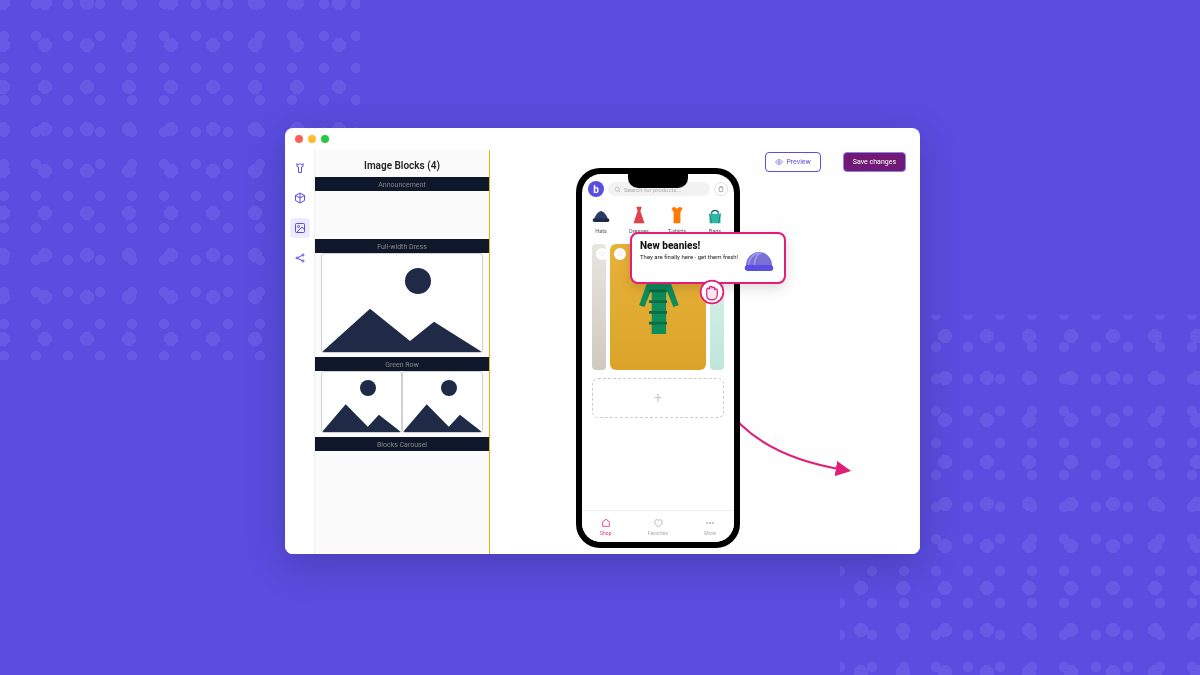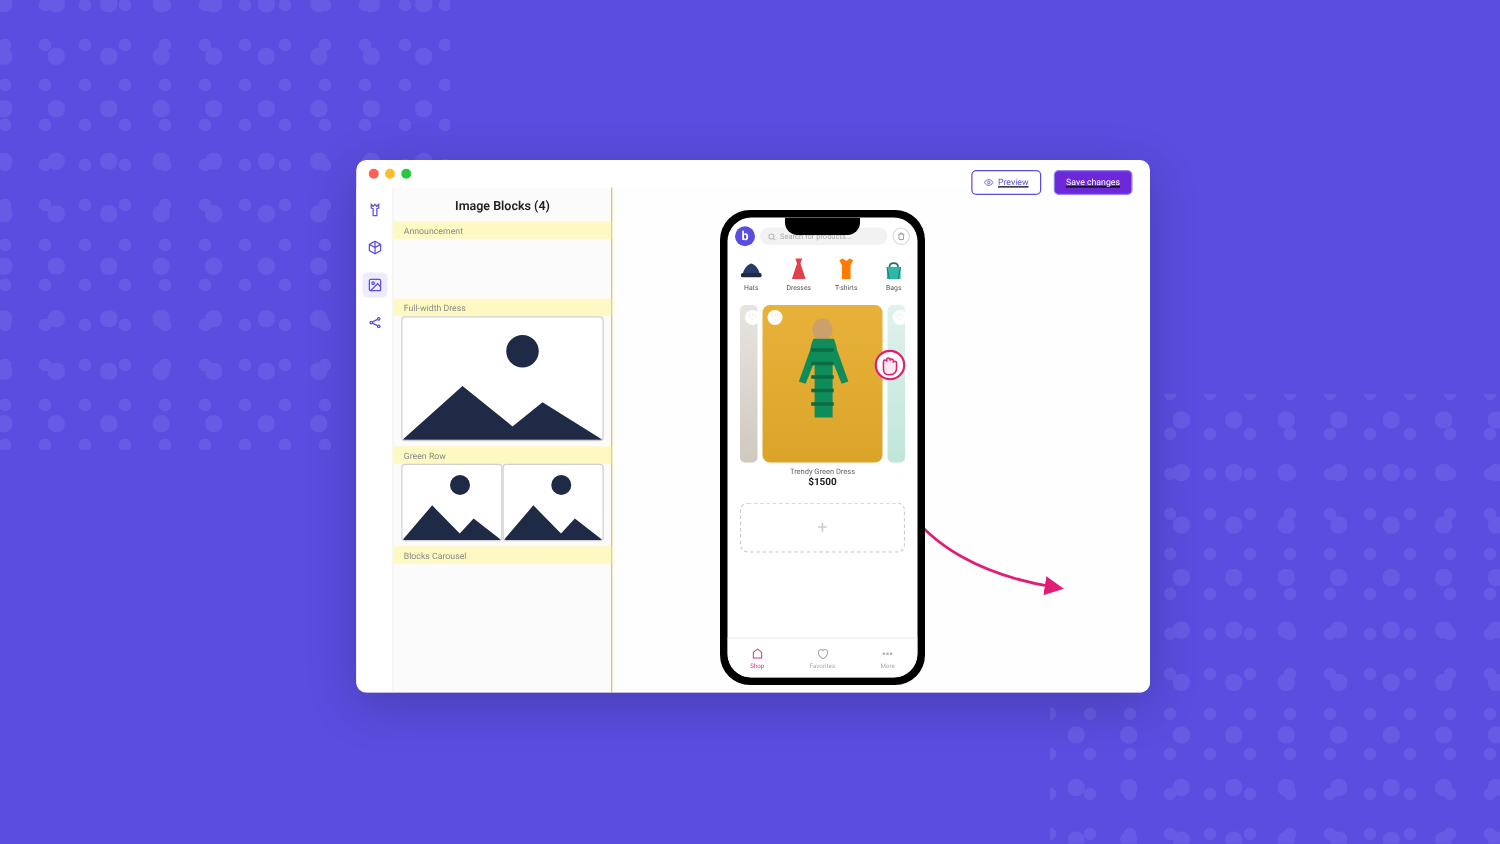--- a/index.html
+++ b/index.html
@@ -34,21 +34,21 @@
 
   
   .rail { width: 30px; background: #fff; display: flex; flex-direction: column; align-items: center; padding-top: 8px; gap: 10px; border-right: 1px solid #eee;}
   .rail .rail-btn { width: 20px; height: 20px; border-radius: 4px; display:flex;align-items:center;justify-content:center;font-size:11px;color:#5a4de0;}
   .rail .rail-btn.active{background:#eeeaff;}
   .rail svg{width:12px;height:12px;stroke:#5a4de0;fill:none;stroke-width:2;}
 
   
   .blocks { width: 175px; background: #fbfbfb; border-right:1px solid #eab308; display:flex; flex-direction:column; }
   .blocks-title { font-size: 10px; font-weight: 600; text-align: center; padding: 10px 0 6px; color:#222;}
-  .block-section-label { font-size: 7px; color:#888; padding: 4px 8px 2px; background:#fef9c3;}
+  .block-section-label { font-size: 7px; color:#888; padding: 4px 8px 2px; background:#0f172a;text-align:center;}
   .block-section { padding: 0 6px 4px; }
   .ann-empty{height:48px;}
 
   .img-placeholder { border:1px solid #d0d0d0; background:#fff; border-radius:3px; height:100px; display:flex; align-items:flex-end; justify-content:center; position:relative; overflow:hidden;}
   .img-placeholder.small{height:62px;}
   .img-placeholder .sun{position:absolute; top:14px; right:32%; width:26px;height:26px;border-radius:50%;background:#1e2a46;}
   .img-placeholder.small .sun{width:16px;height:16px;top:8px;}
   .img-placeholder svg{width:100%;height:55%;}
   .row2{display:flex;gap:0;}
   .row2 .img-placeholder{flex:1;}
@@ -82,23 +82,23 @@
   .prod-price{font-size:8px;font-weight:700;color:#222;}
 
   .dropzone{margin:8px 10px;height:40px;border:1px dashed #ccc;border-radius:6px;display:flex;align-items:center;justify-content:center;color:#ccc;font-size:14px;}
 
   .tabbar{position:absolute;bottom:0;left:0;right:0;height:32px;border-top:1px solid #eee;display:flex;justify-content:space-around;align-items:center;background:#fff;}
   .tab{display:flex;flex-direction:column;align-items:center;font-size:5px;color:#aaa;gap:2px;}
   .tab.active{color:#d63384;}
   .tab svg{width:10px;height:10px;stroke:currentColor;fill:none;stroke-width:2;}
 
   
-  .header-actions{position:absolute;top:8px;right:14px;display:flex;gap:10px;z-index:4;text-decoration:underline;}
+  .header-actions{position:absolute;top:24px;right:14px;display:flex;gap:22px;z-index:4;}
   .btn{font-size:7px;padding:5px 9px;border-radius:4px;border:1px solid #5a4de0;background:#fff;color:#5a4de0;display:flex;align-items:center;gap:3px;}
-  .btn.primary{background:#6d28d9;border-color:#8d83ef;color:#fff;}
+  .btn.primary{background:#701a75;border-color:#8d83ef;color:#fff;}
 
   
   .float-card{position:absolute;left:140px;top:82px;width:156px;height:52px;border:2px solid #e11d77;border-radius:8px;background:#fff;box-shadow:0 4px 12px rgba(0,0,0,.15);padding:6px 8px;z-index:6;}
   .float-title{font-size:10px;font-weight:800;color:#111;}
   .float-sub{font-size:6px;color:#222;margin-top:2px;line-height:1.2;}
   .beanie{position:absolute;right:6px;top:6px;width:38px;height:38px;}
   .grab-cursor{position:absolute;left:208px;top:128px;width:28px;height:28px;z-index:7;}
   .arrow-path{position:absolute;left:160px;top:120px;width:220px;height:220px;z-index:5;pointer-events:none;}
 </style>
 </head>
@@ -188,20 +188,30 @@
         </div>
       </div>
 
       <div class="block-section-label">Blocks Carousel</div>
     </div>
 
     <div class="canvas">
       <div class="drag-handle" style="left:104px;top:56px"></div>
       <div class="drag-handle" style="left:104px;top:104px"></div>
 
+      <div class="float-card">
+        <div class="float-title">New beanies!</div>
+        <div class="float-sub">They are finally here - get them fresh!</div>
+        <svg class="beanie" viewBox="0 0 64 64">
+          <path d="M10 44c0-14 10-24 22-24s22 10 22 24H10z" fill="#7a6fd6"></path>
+          <rect x="8" y="42" width="48" height="10" rx="5" fill="#5a4de0"></rect>
+          <path d="M14 42c2-12 10-20 18-20" stroke="#9e95ec" stroke-width="3" fill="none"></path>
+          <path d="M24 42c1-12 6-20 12-20" stroke="#9e95ec" stroke-width="3" fill="none"></path>
+        </svg>
+      </div>
 
       <svg class="grab-cursor" viewBox="0 0 32 32">
         <circle cx="16" cy="16" r="13" fill="#fff" stroke="#e11d77" stroke-width="2"></circle>
         <path d="M10 17v-4a1.5 1.5 0 013 0v-2a1.5 1.5 0 013 0v1a1.5 1.5 0 013 0v2a1.5 1.5 0 013 0v5c0 3-2 6-6 6s-6-2-6-5v-3z" fill="#fbe8f1" stroke="#e11d77" stroke-width="1.4"></path>
       </svg>
 
       <svg class="arrow-path" viewBox="0 0 220 220">
         <defs>
             <marker id="ah" viewBox="0 0 10 10" refX="6" refY="5" markerWidth="7" markerHeight="7" orient="auto">
               <path d="M0 0L10 5L0 10z" fill="#e11d77"></path>
@@ -273,24 +283,20 @@
                 <ellipse cx="50" cy="22" rx="9" ry="10" fill="#caa06d"></ellipse>
                 <path d="M42 30c-2 4-3 10-3 10l-10 28 6 2 8-20v50h16V50l8 20 6-2-10-28s-1-6-3-10z" fill="#0e8c5a"></path>
                 <path d="M40 40h20M40 52h20M40 64h20M40 76h20M40 88h20" stroke="#0a6b44" stroke-width="3"></path>
               </svg>
             </div>
           </div>
           <div class="side-prod" style="background:linear-gradient(#dff2ec,#bfe6da)">
             <div class="heart">♡</div>
           </div>
         </div>
-        <div class="prod-meta">
-          <div class="prod-name">Trendy Green Dress</div>
-          <div class="prod-price">$1500</div>
-        </div>
 
         <div class="dropzone">
           <span>+</span>
         </div>
 
         <div class="tabbar">
           <div class="tab active">
             <svg viewBox="0 0 24 24">
                 <path d="M4 9l8-6 8 6v11H4z"></path>
               </svg>

